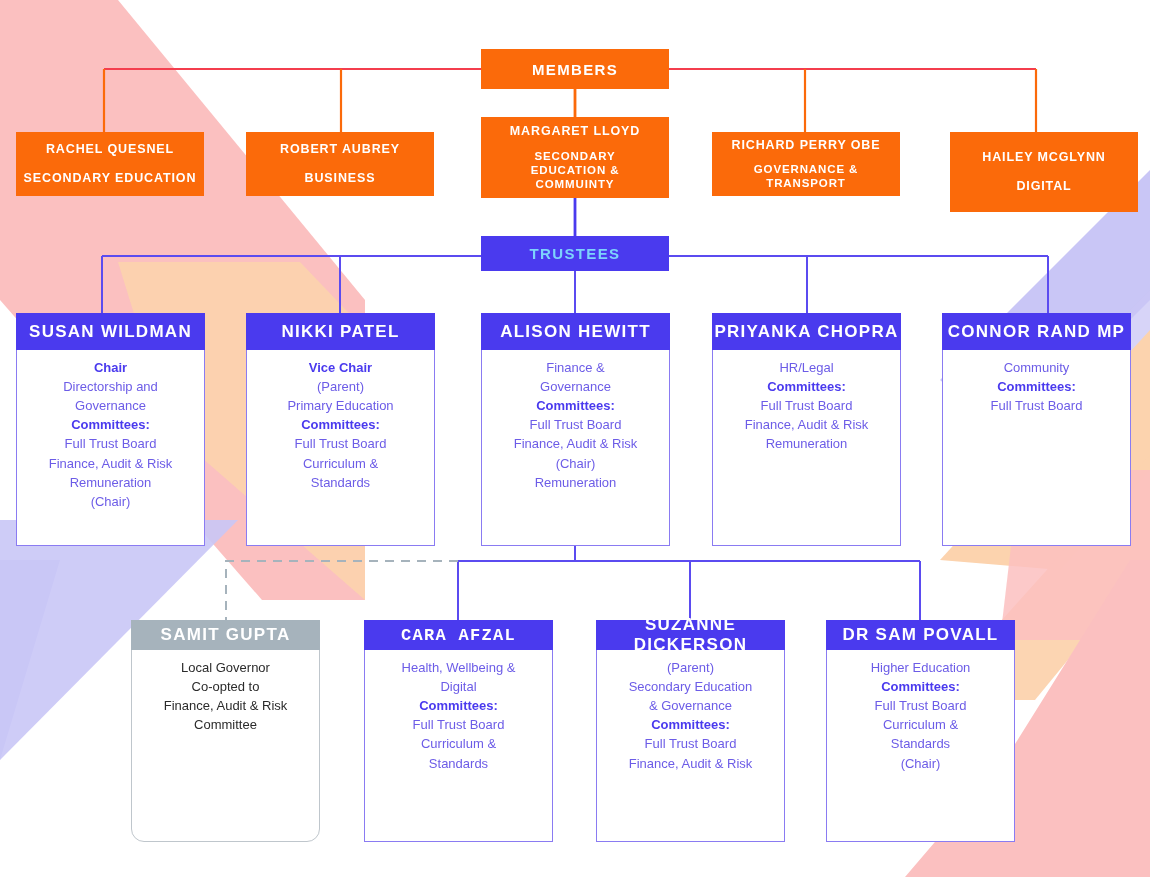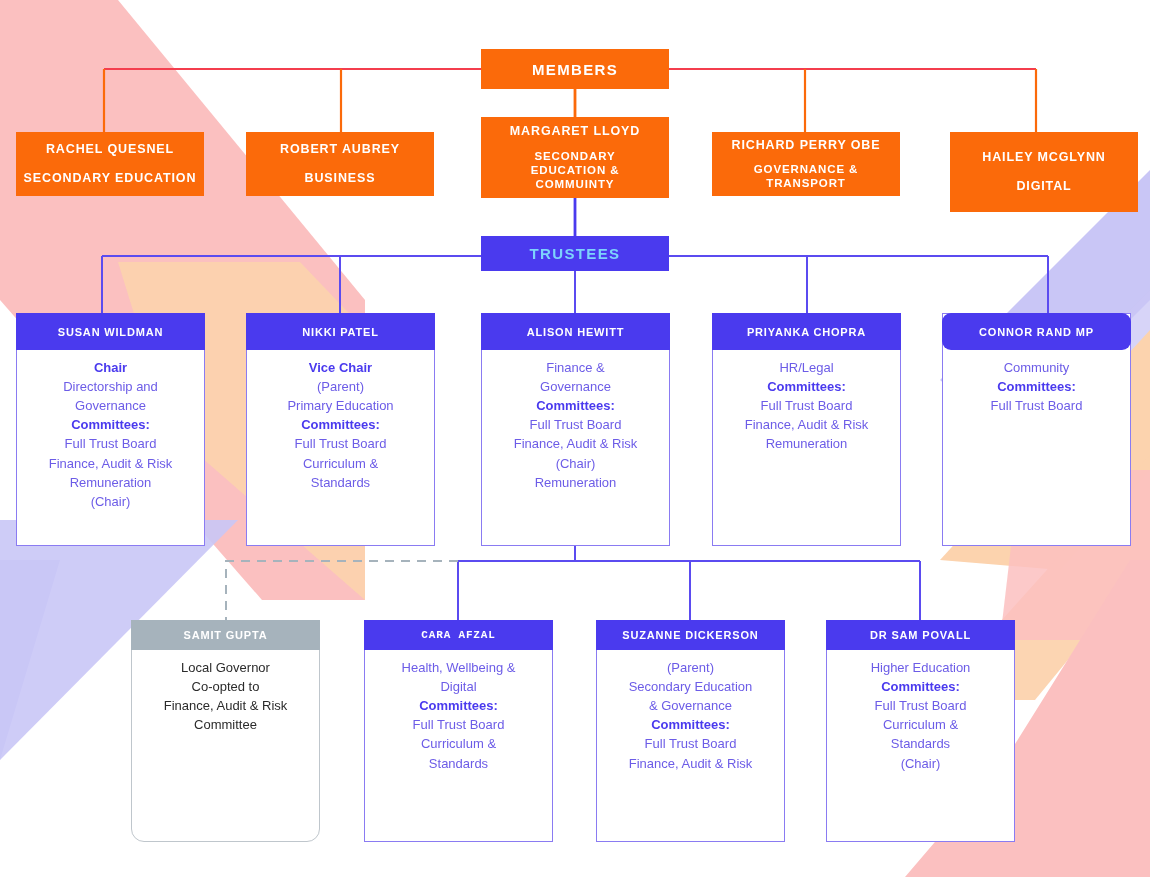--- a/index.html
+++ b/index.html
@@ -49,21 +49,21 @@
 
   
   .card{
     background:#ffffff;
     border:1px solid #8A7BF2;
     display:flex;flex-direction:column;
     box-sizing:border-box;
   }
   .card .hdr{
     background:#4A3AEE;color:#ffffff;
-    font-size:11px;font-weight:bold;letter-spacing:.075em;
+    font-size:17px;font-weight:bold;letter-spacing:.075em;
     text-align:center;
     display:flex;align-items:center;justify-content:center;
     box-sizing:border-box;
     margin:-1px -1px 0 -1px;
   }
   .card .body{
     flex:1;
     padding:8px 5px 6px 5px;
     text-align:center;
     color:#6C5CE7;
@@ -231,21 +231,21 @@
       <div class="body">
         <span>HR/Legal</span><br>
         <b>Committees:</b><br>
         <span>Full Trust Board</span><br>
         <span>Finance, Audit &amp; Risk</span><br>
         <span>Remuneration</span>
       </div>
     </div>
 
     <div class="node card" style="left:942px;top:313px;width:189px;height:233px;">
-      <div class="hdr" style="height:37px;border-radius:9px;">
+      <div class="hdr" style="height:37px;">
         <span>CONNOR RAND MP</span>
       </div>
       <div class="body">
         <span>Community</span><br>
         <b>Committees:</b><br>
         <span>Full Trust Board</span>
       </div>
     </div>
 
     <div class="node card grey" style="left:131px;top:620px;width:189px;height:222px;border-radius:13px;">

